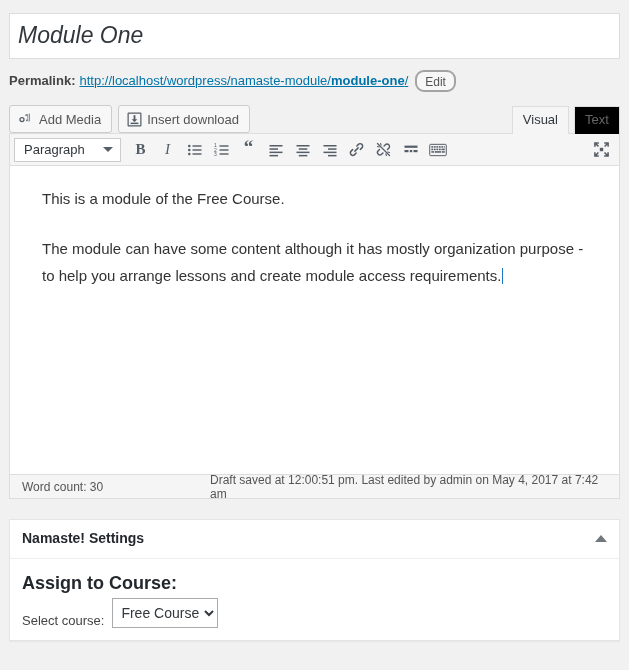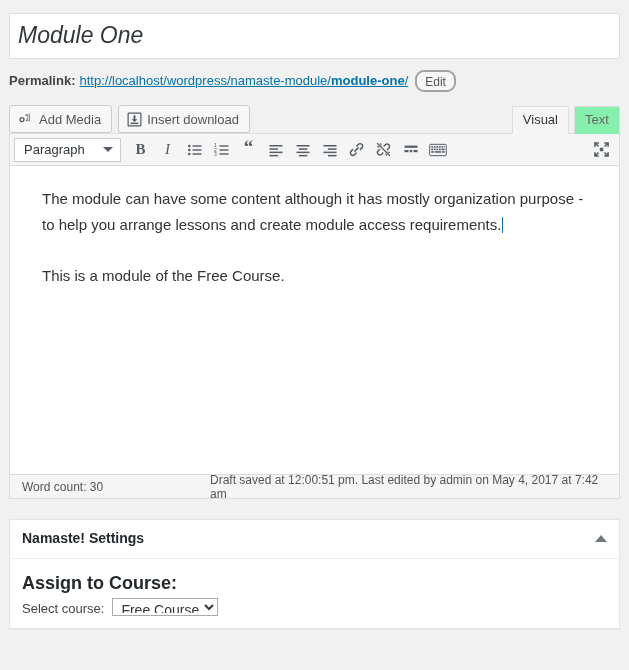--- a/index.html
+++ b/index.html
@@ -111,21 +111,21 @@
     display: flex;
     align-items: flex-end;
   }
   .editor-tab {
     font-size: 13px;
     line-height: 18px;
     padding: 4px 10px 5px;
     margin-left: 5px;
     border: 1px solid #ddd;
     border-bottom: none;
-    background: #86efac;
+    background: #000000;
     color: #666;
     cursor: pointer;
     box-sizing: border-box;
     min-width: 46px;
     text-align: center;
   }
   .editor-tab.active {
     background: #f5f5f5;
     color: #32373c;
     border-color: #ddd;
@@ -290,21 +290,21 @@
     gap: 8px;
   }
   .select-row .lbl { font-size: 13px; color: #444; }
   .course-select {
     font-family: "Liberation Sans", sans-serif;
     font-size: 14px;
     color: #32373c;
     padding: 2px 2px 2px 4px;
     border: 1px solid #aaa;
     background: #fff;
-    height: 18px;
+    height: 30px;
     box-sizing: border-box;
     cursor: pointer;
   }
 </style>
 </head>
 <body>
 
 <div class="titlewrap">
   <input class="title-input" type="text" value="Module One" placeholder="Enter title here" style="">
 </div>
@@ -463,22 +463,22 @@
         <rect x="7.2" y="7.2" width="3.6" height="3.6"></rect>
         <path d="M1.2 1.2h5v1.6H4.1l2.3 2.3-1.2 1.2-2.3-2.3v2.1H1.2z"></path>
         <path d="M16.8 1.2v5h-1.6V4.1l-2.3 2.3-1.2-1.2 2.3-2.3h-2.1V1.2z"></path>
         <path d="M1.2 16.8v-5h1.6v2.1l2.3-2.3 1.2 1.2-2.3 2.3h2.1v1.7z"></path>
         <path d="M16.8 16.8h-5v-1.7h2.1l-2.3-2.3 1.2-1.2 2.3 2.3v-2.1h1.7z"></path>
       </svg>
     </div>
   </div>
 
   <div class="editor-body">
+    <p>This is a module of the Free Course.</p>
     <p><span>The module can have some content although it has mostly organization purpose - to help you arrange lessons and create module access requirements.</span><span class="caret-bar"></span></p>
-    <p>This is a module of the Free Course.</p>
   </div>
 
   <div class="status-bar">
     <div class="wordcount">Word count: 30</div>
     <div class="autosave">Draft saved at 12:00:51 pm. Last edited by admin on May 4, 2017 at 7:42 am</div>
   </div>
 </div>
 
 <div class="postbox">
   <div class="postbox-header">

